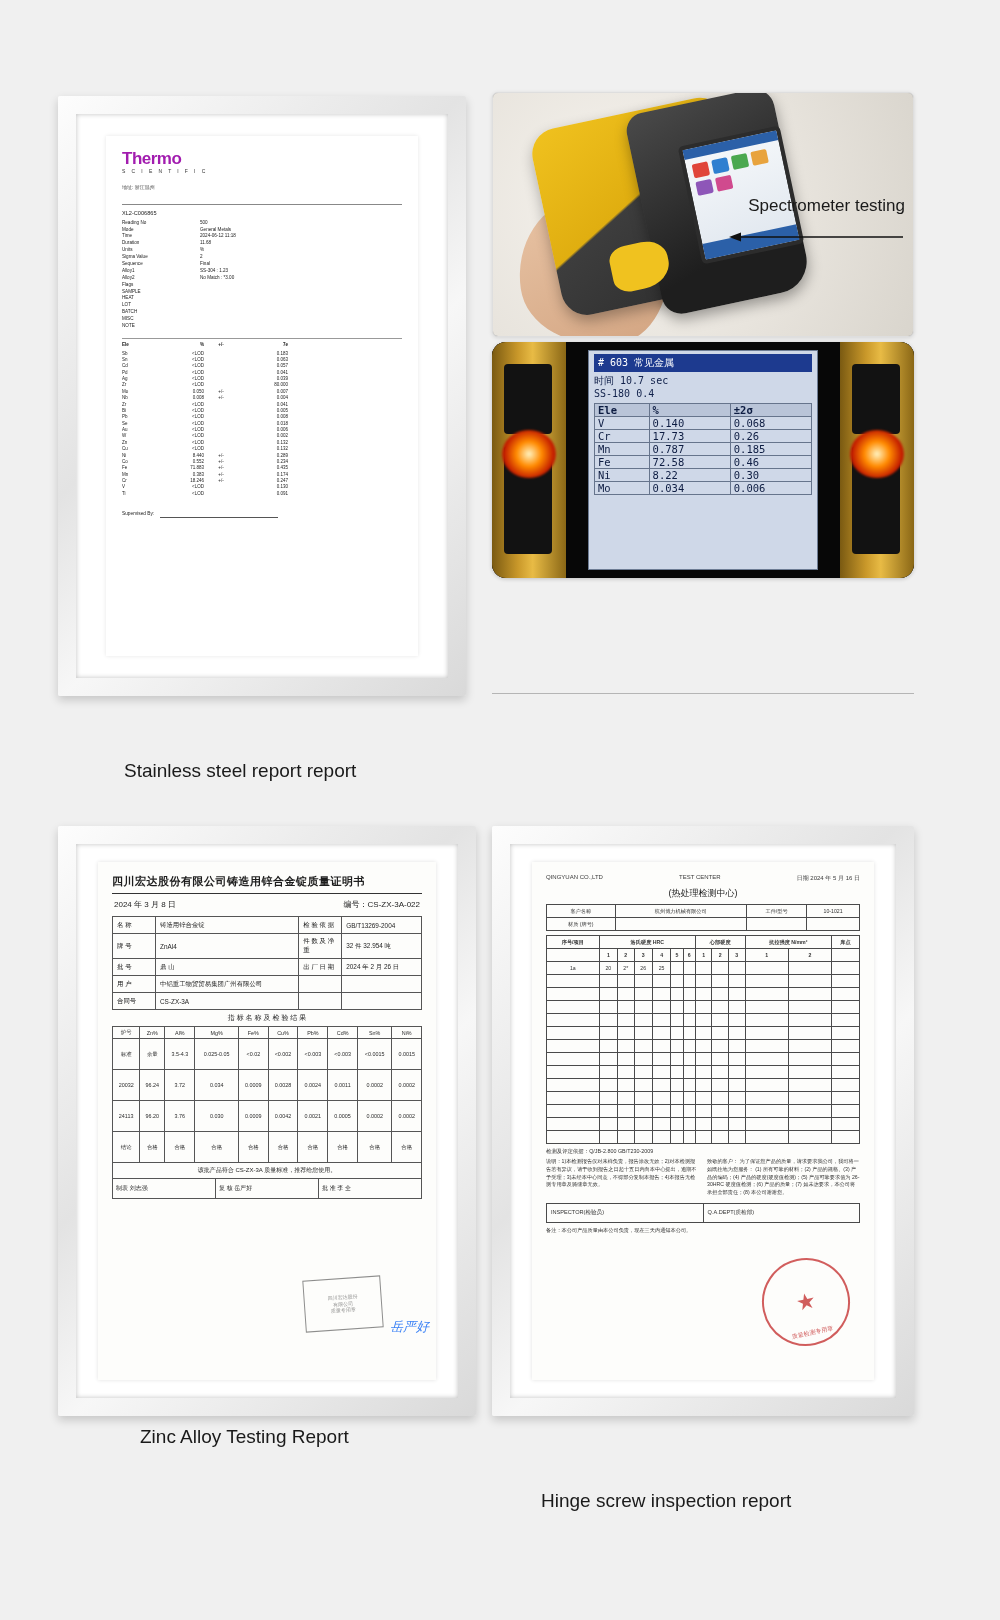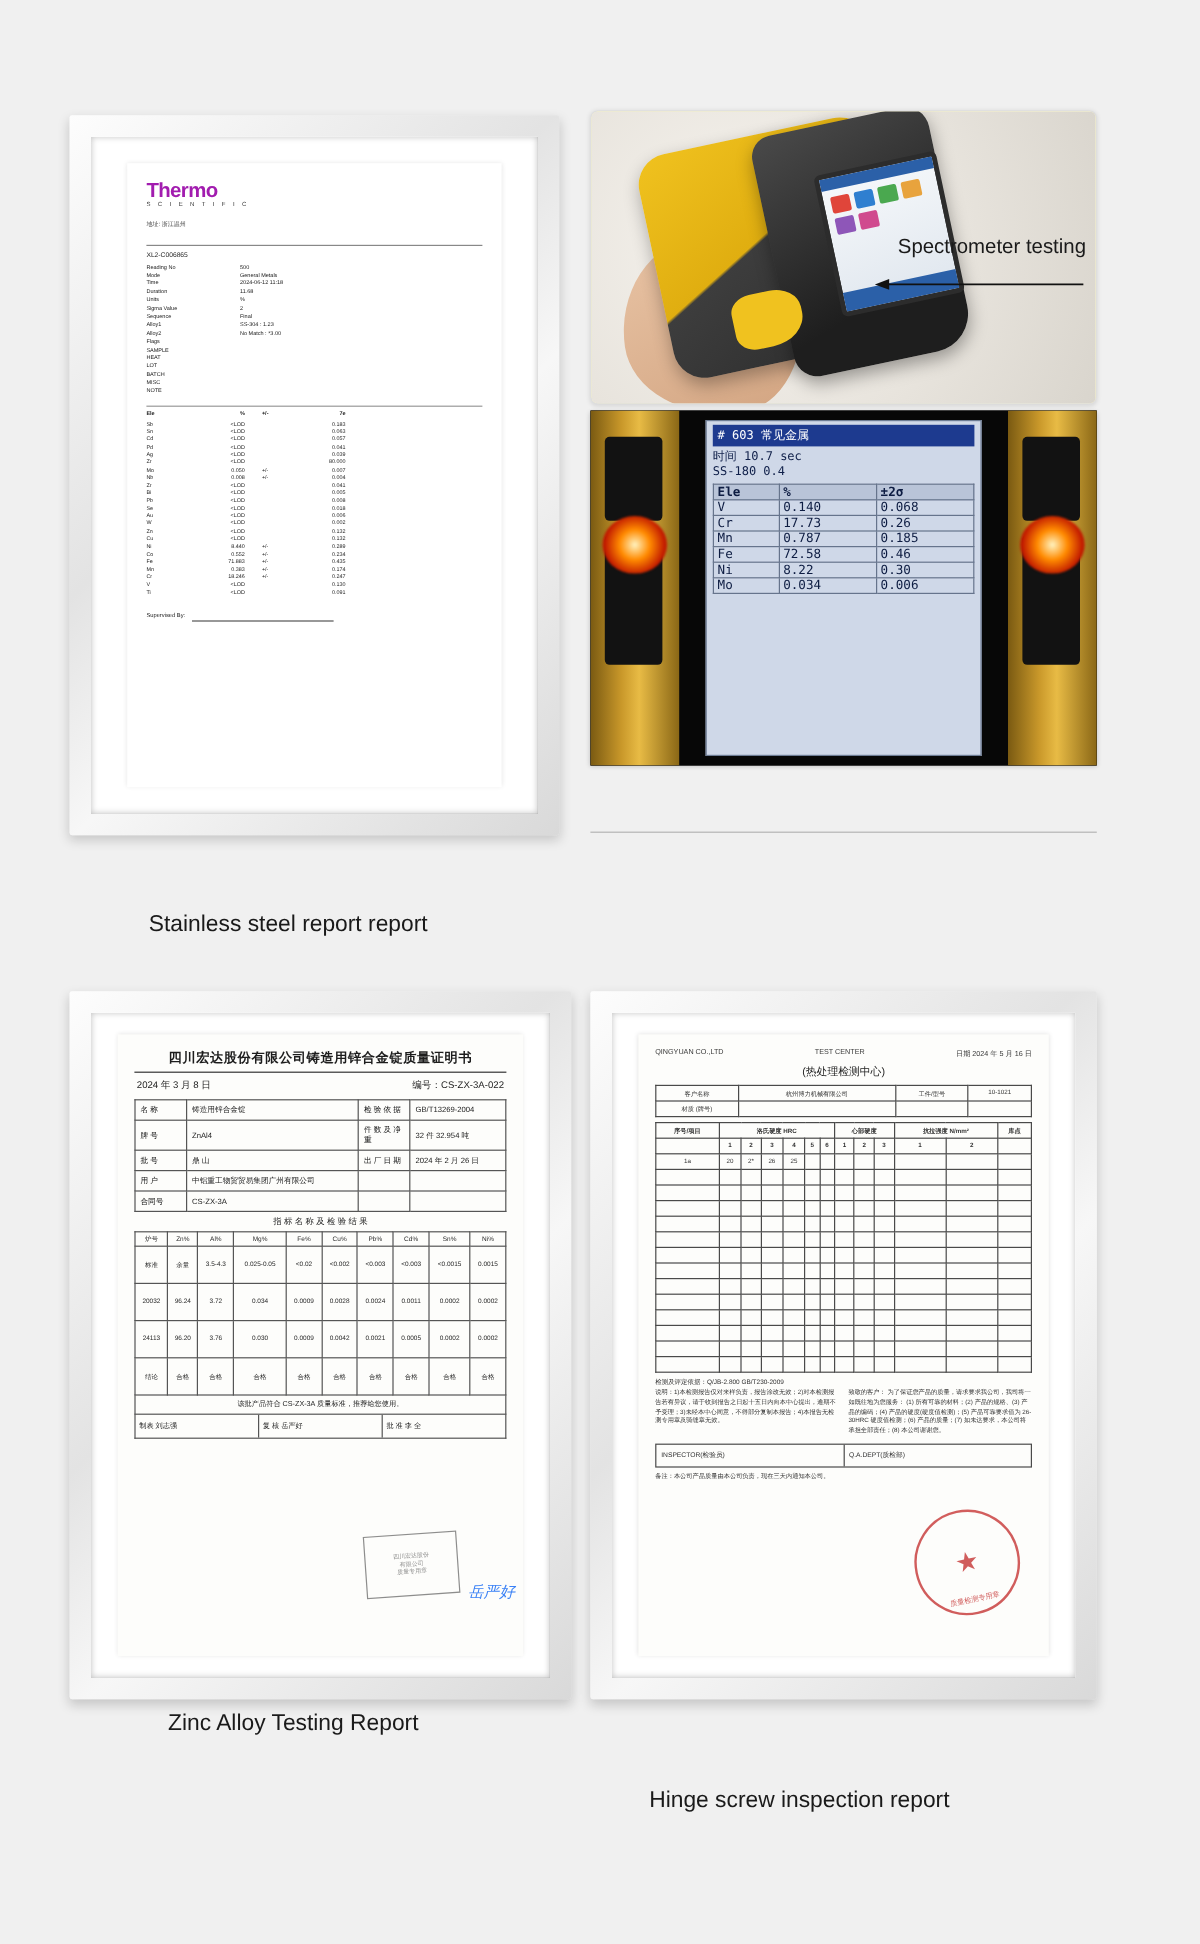--- a/index.html
+++ b/index.html
@@ -80,21 +80,21 @@
   .ele-row .c4 { width: 50px; text-align: right; }
   .thermo-sign { margin-top: 14px; font-size: 4.8px; }
   .thermo-sign .line {
     display: inline-block; width: 118px; border-bottom: 1px solid #555;
     margin-left: 4px; vertical-align: bottom; height: 6px;
   }
 
   
   #device-frame {
     left: 492px; top: 92px; width: 422px; height: 245px;
-    background: #fef9c3; border: 1px solid #dedede; border-radius: 6px;
+    background: #a3a3a3; border: 1px solid #dedede; border-radius: 6px;
     padding: 0; box-shadow: 0 1px 4px rgba(0,0,0,0.12);
     overflow: hidden;
   }
   .device-photo {
     position: absolute; inset: 0;
     background:
       radial-gradient(circle at 30% 45%, #f6f3ee 0%, #e8e4dd 55%, #d9d5cd 100%);
   }
   .hand {
     position: absolute; left: 26px; bottom: -10px; width: 150px; height: 150px;
@@ -146,22 +146,22 @@
     position: absolute; right: 8px; top: 103px;
     font-size: 17px; color: #1a1a1a;
     font-family: "Liberation Sans", sans-serif;
   }
   .annot-arrow {
     position: absolute; right: 10px; top: 138px; width: 174px; height: 12px;
   }
 
   
   #result-frame {
-    left: 492px; top: 342px; width: 422px; height: 296px;
-    background: #000; border-radius: 0; padding: 0;
+    left: 492px; top: 342px; width: 422px; height: 236px;
+    background: #000; border-radius: 14px; padding: 0;
     box-shadow: 0 1px 4px rgba(0,0,0,0.2); overflow: hidden;
   }
   .result-photo { position: absolute; inset: 0; background: #070707; }
   .rail {
     position: absolute; top: 0; bottom: 0; width: 74px;
     background: linear-gradient(90deg,#7a5a12,#c9982a 35%,#e8bb45 55%,#8a6716 100%);
   }
   .rail.left { left: 0; }
   .rail.right { right: 0; }
   .rail .slot {
@@ -214,21 +214,21 @@
 
   
   #zinc-frame { left: 58px; top: 826px; width: 418px; height: 590px; }
   .cn-page {
     position: absolute; left: 22px; top: 18px; right: 22px; bottom: 18px;
     background: #fdfdfb; box-shadow: 0 0 4px rgba(0,0,0,0.12);
     box-sizing: border-box; padding: 12px 14px;
     font-size: 6px; color: #1d1d1d;
   }
   .cn-title {
-    text-align: center; font-size: 11px; font-weight: bold; letter-spacing: 0.5px;
+    font-size: 11px; font-weight: bold; letter-spacing: 0.5px;
     border-bottom: 1px solid #333; padding-bottom: 4px;
   }
   .cn-sub {
     display: flex; justify-content: space-between; font-size: 8px; margin: 5px 2px 6px 2px;
   }
   .cn-meta { border: 1px solid #555; border-collapse: collapse; width: 100%; }
   .cn-meta td {
     border: 1px solid #555; font-size: 6.4px; padding: 3px 4px; height: 10px;
   }
   .cn-meta td.lbl { width: 34px; color: #111; }

